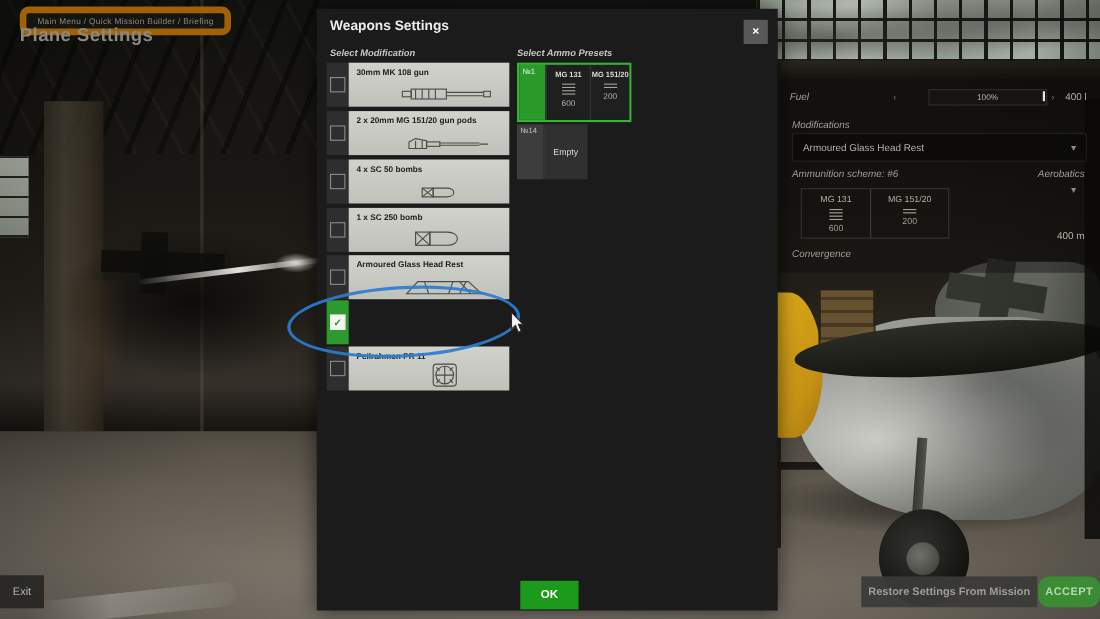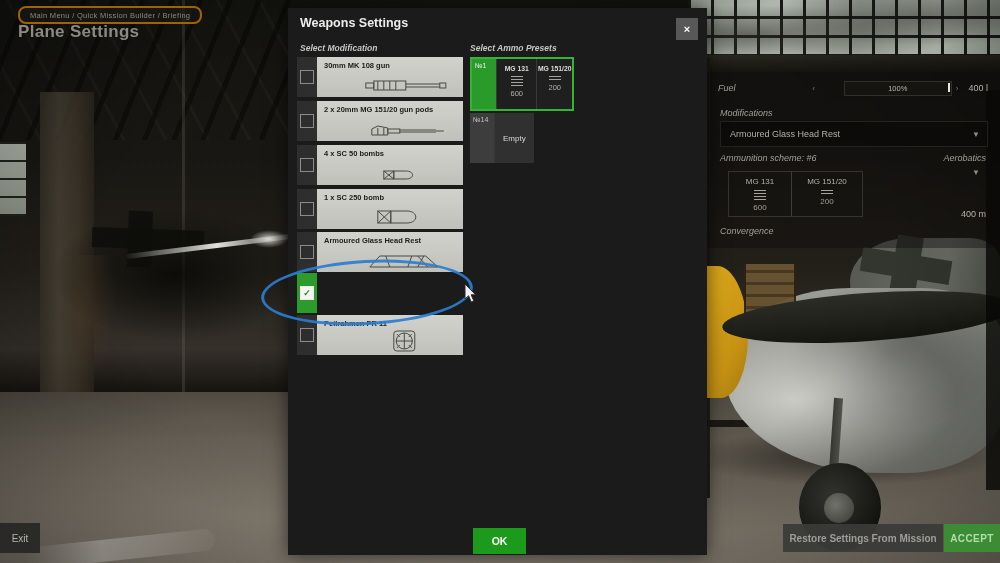--- a/index.html
+++ b/index.html
@@ -73,21 +73,21 @@
     background:linear-gradient(#2c2e26,#14150f);}
   .strut{left:831px;top:398px;width:9px;height:88px;background:linear-gradient(90deg,#3c3c36,#57574f);transform:rotate(4deg);}
   .tire{left:799px;top:463px;width:82px;height:88px;border-radius:50%;
     background:radial-gradient(circle at 42% 40%,#3c3c38,#181814 70%);}
   .hub{left:824px;top:493px;width:30px;height:30px;border-radius:50%;
     background:radial-gradient(circle at 40% 40%,#8a8a82,#4a4a44);}
   .vignette{left:0;top:0;width:1000px;height:563px;pointer-events:none;
     background:radial-gradient(ellipse at 50% 45%,transparent 55%,rgba(0,0,0,.42) 100%);}
   
   #breadcrumb{left:18px;top:6px;height:14px;padding:0 10px;display:flex;align-items:center;
-    border:2px solid #a16207;border-radius:8px;background:rgba(26,25,20,.6);
+    border:6px solid #a16207;border-radius:8px;background:rgba(26,25,20,.6);
     font-size:7.5px;color:#8a887c;letter-spacing:.3px;z-index:2;}
   #page-title{left:18px;top:22px;font-size:17px;font-weight:bold;color:#8b8981;z-index:2;letter-spacing:.3px;}
   
   #side-overlay{left:690px;top:72px;width:310px;height:176px;background:rgba(14,13,11,.42);z-index:1;}
   .sp{z-index:2;color:#a9a59d;}
   .sp-label{font-style:italic;font-size:9px;color:#a39f97;}
   #fuel-row{left:718px;top:80px;width:270px;height:16px;display:flex;align-items:center;z-index:2;}
   #fuel-track{position:relative;width:106px;height:13px;background:rgba(22,21,18,.85);border:1px solid rgba(90,88,80,.4);
     display:flex;align-items:center;justify-content:center;font-size:7.5px;color:#b9b5ac;margin-left:25px;}
   #fuel-handle{position:absolute;right:1px;top:1px;width:2px;height:9px;background:#e8e6df;}
@@ -110,21 +110,21 @@
   #conv-label{left:720px;top:226px;}
   #conv-value{left:900px;top:209px;width:86px;text-align:right;font-size:9px;color:#b5b1a8;z-index:2;}
   .belt{display:flex;flex-direction:column;gap:2px;align-items:center;margin-top:4px;}
   .belt i{display:block;width:12px;height:1px;background:#a8a49c;}
   
   #exit-btn{left:0;top:523px;width:40px;height:30px;background:rgba(38,38,36,.92);z-index:3;
     display:flex;align-items:center;justify-content:center;font-size:10px;color:#b2b2ae;}
   #restore-btn{left:783px;top:524px;width:160px;height:28px;background:rgba(58,58,56,.94);z-index:3;
     display:flex;align-items:center;justify-content:center;font-size:10px;color:#9d9d99;font-weight:bold;}
   #accept-btn{left:944px;top:524px;width:56px;height:28px;background:#3c8c36;z-index:3;
-    display:flex;align-items:center;justify-content:center;font-size:10px;color:#b4dcab;font-weight:bold;letter-spacing:.4px;}
+    display:flex;align-items:center;justify-content:center;font-size:10px;color:#b4dcab;font-weight:bold;letter-spacing:.4px;border-radius:10px;}
   
   #modal{left:288px;top:8px;width:419px;height:547px;background:#1b1b1b;z-index:4;box-shadow:0 0 18px rgba(0,0,0,.6);}
   #modal-title{position:absolute;left:12px;top:8px;font-size:12.5px;font-weight:bold;color:#ececea;}
   #modal-close{position:absolute;left:388px;top:10px;width:22px;height:22px;background:#585858;
     display:flex;align-items:center;justify-content:center;font-size:11px;font-weight:bold;color:#fff;}
   .col-label{position:absolute;font-size:8.5px;font-style:italic;font-weight:bold;color:#c6c6c2;}
   #mod-col-label{left:12px;top:35px;}
   #ammo-col-label{left:182px;top:35px;}
   .mod-item{position:absolute;left:9px;width:166px;height:40px;display:flex;}
   .mod-check{width:20px;height:100%;background:#2e2e2e;display:flex;align-items:center;justify-content:center;}

